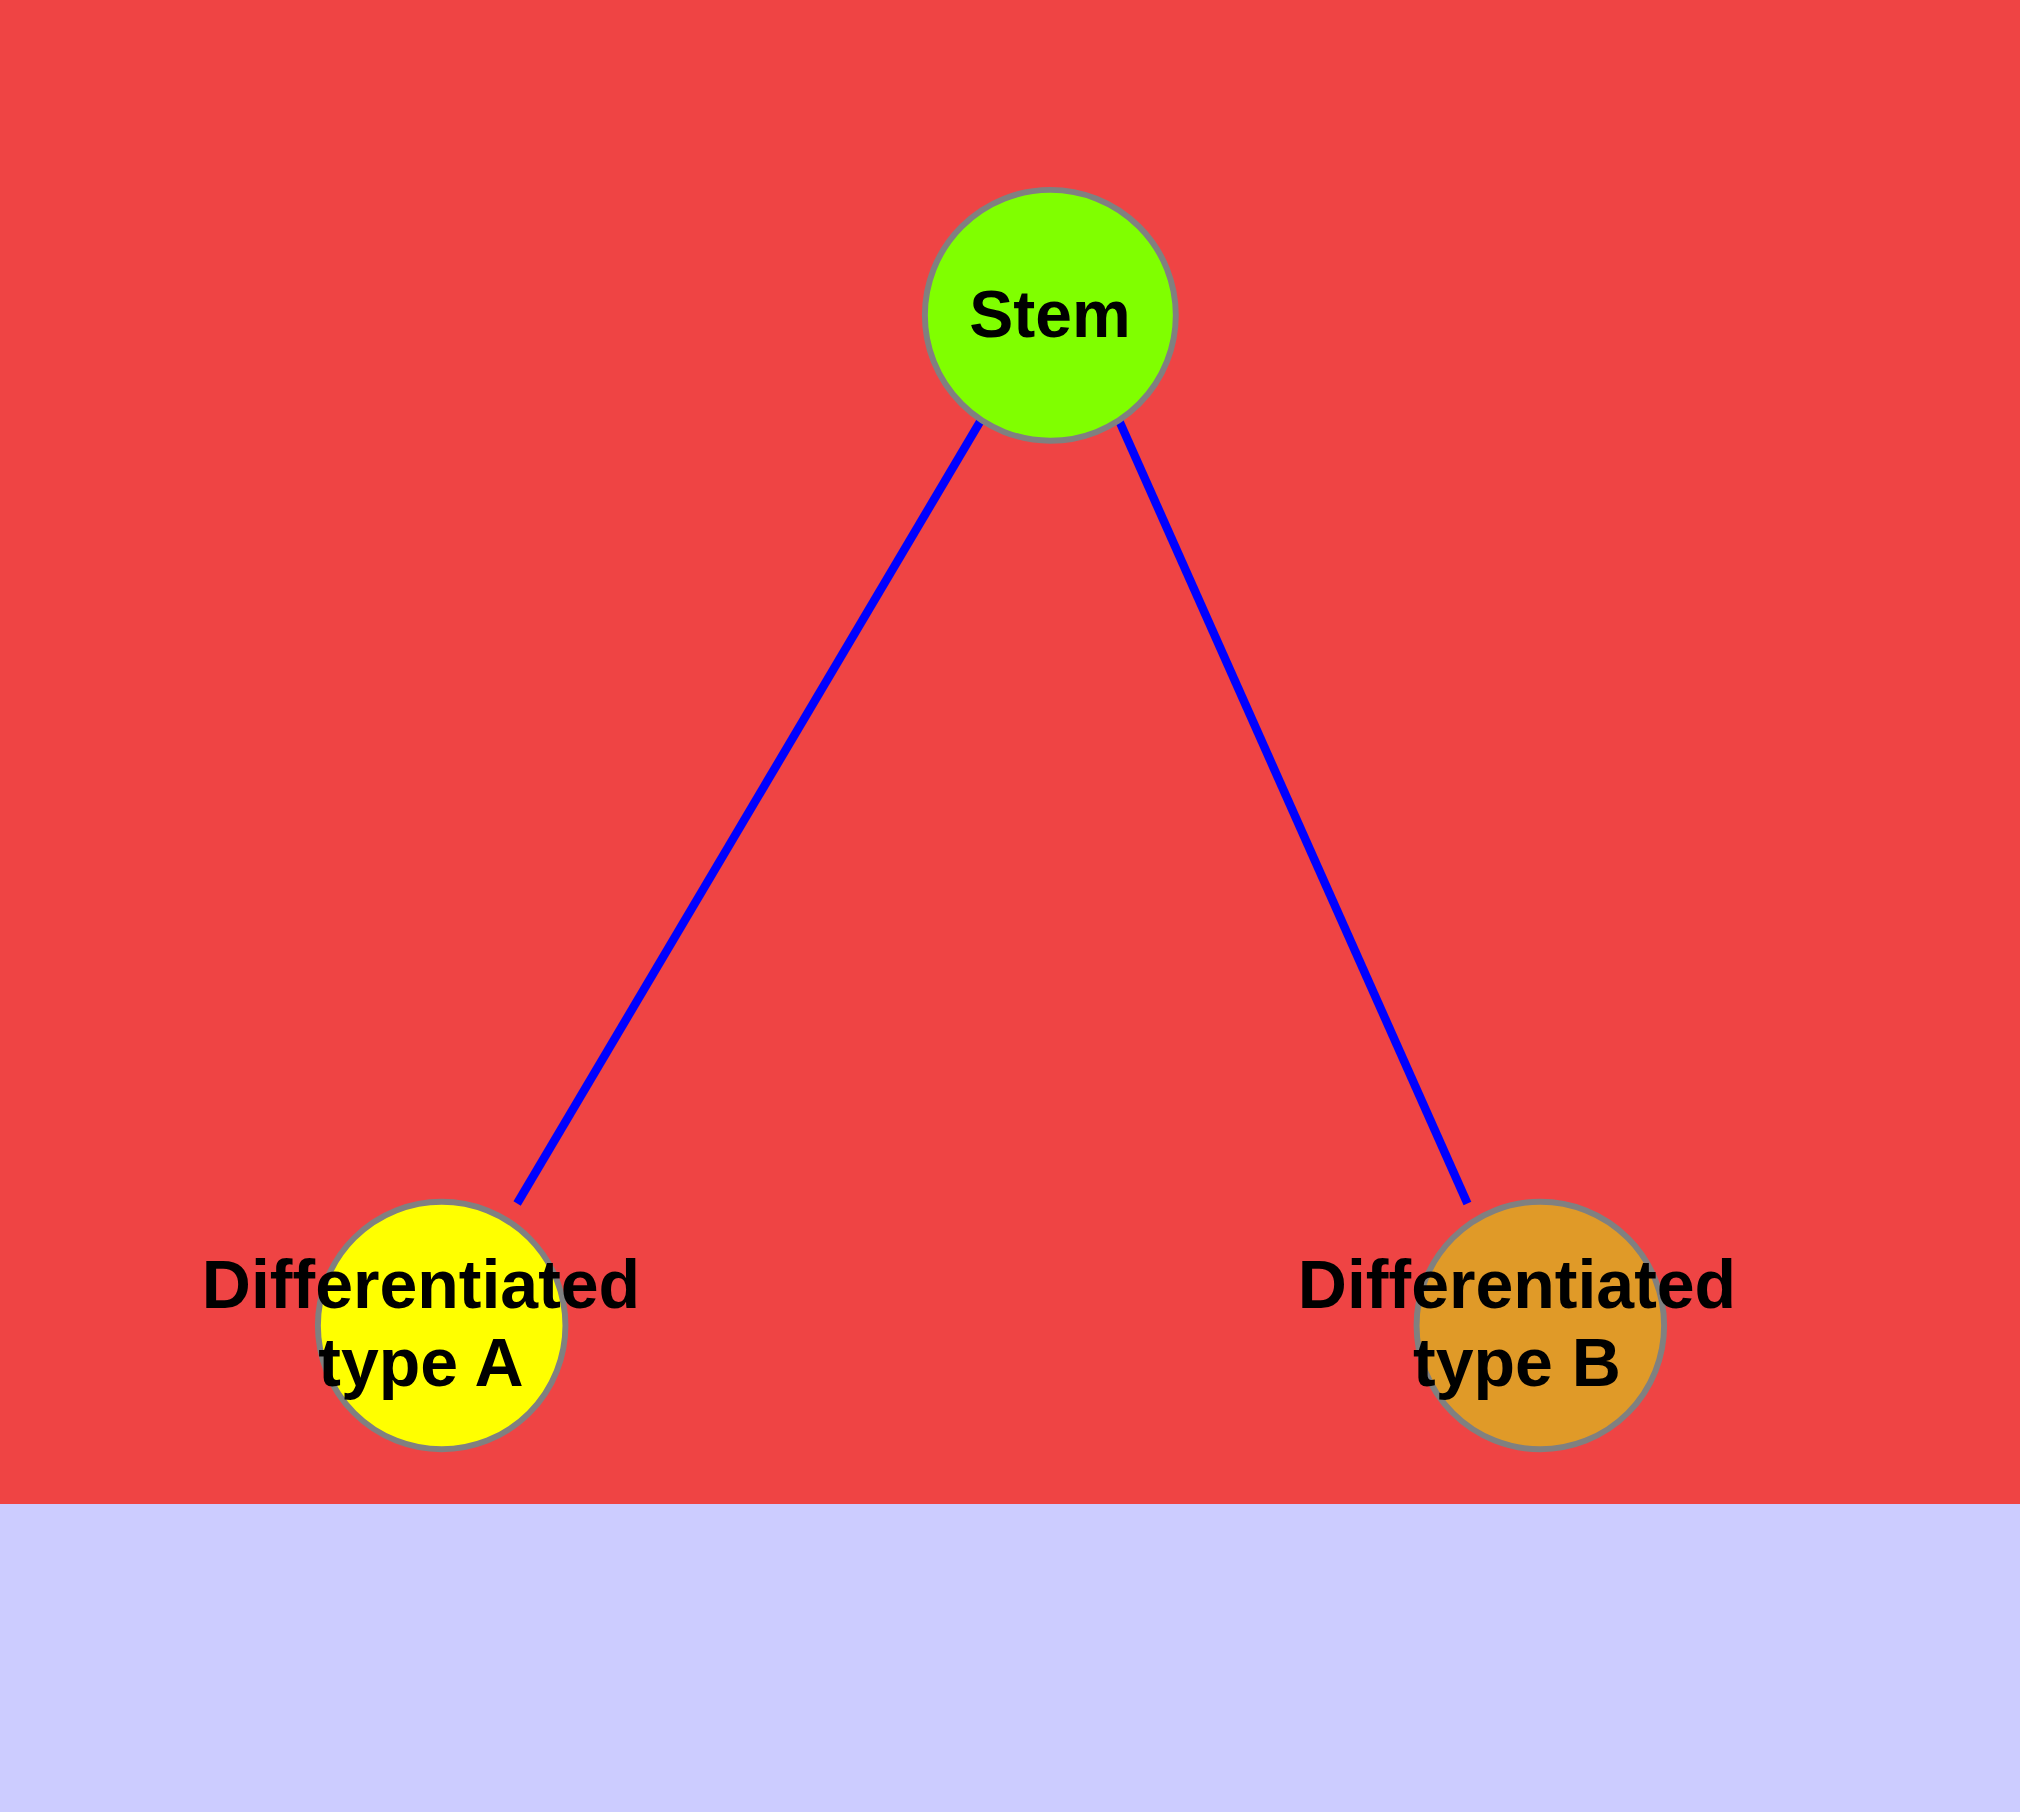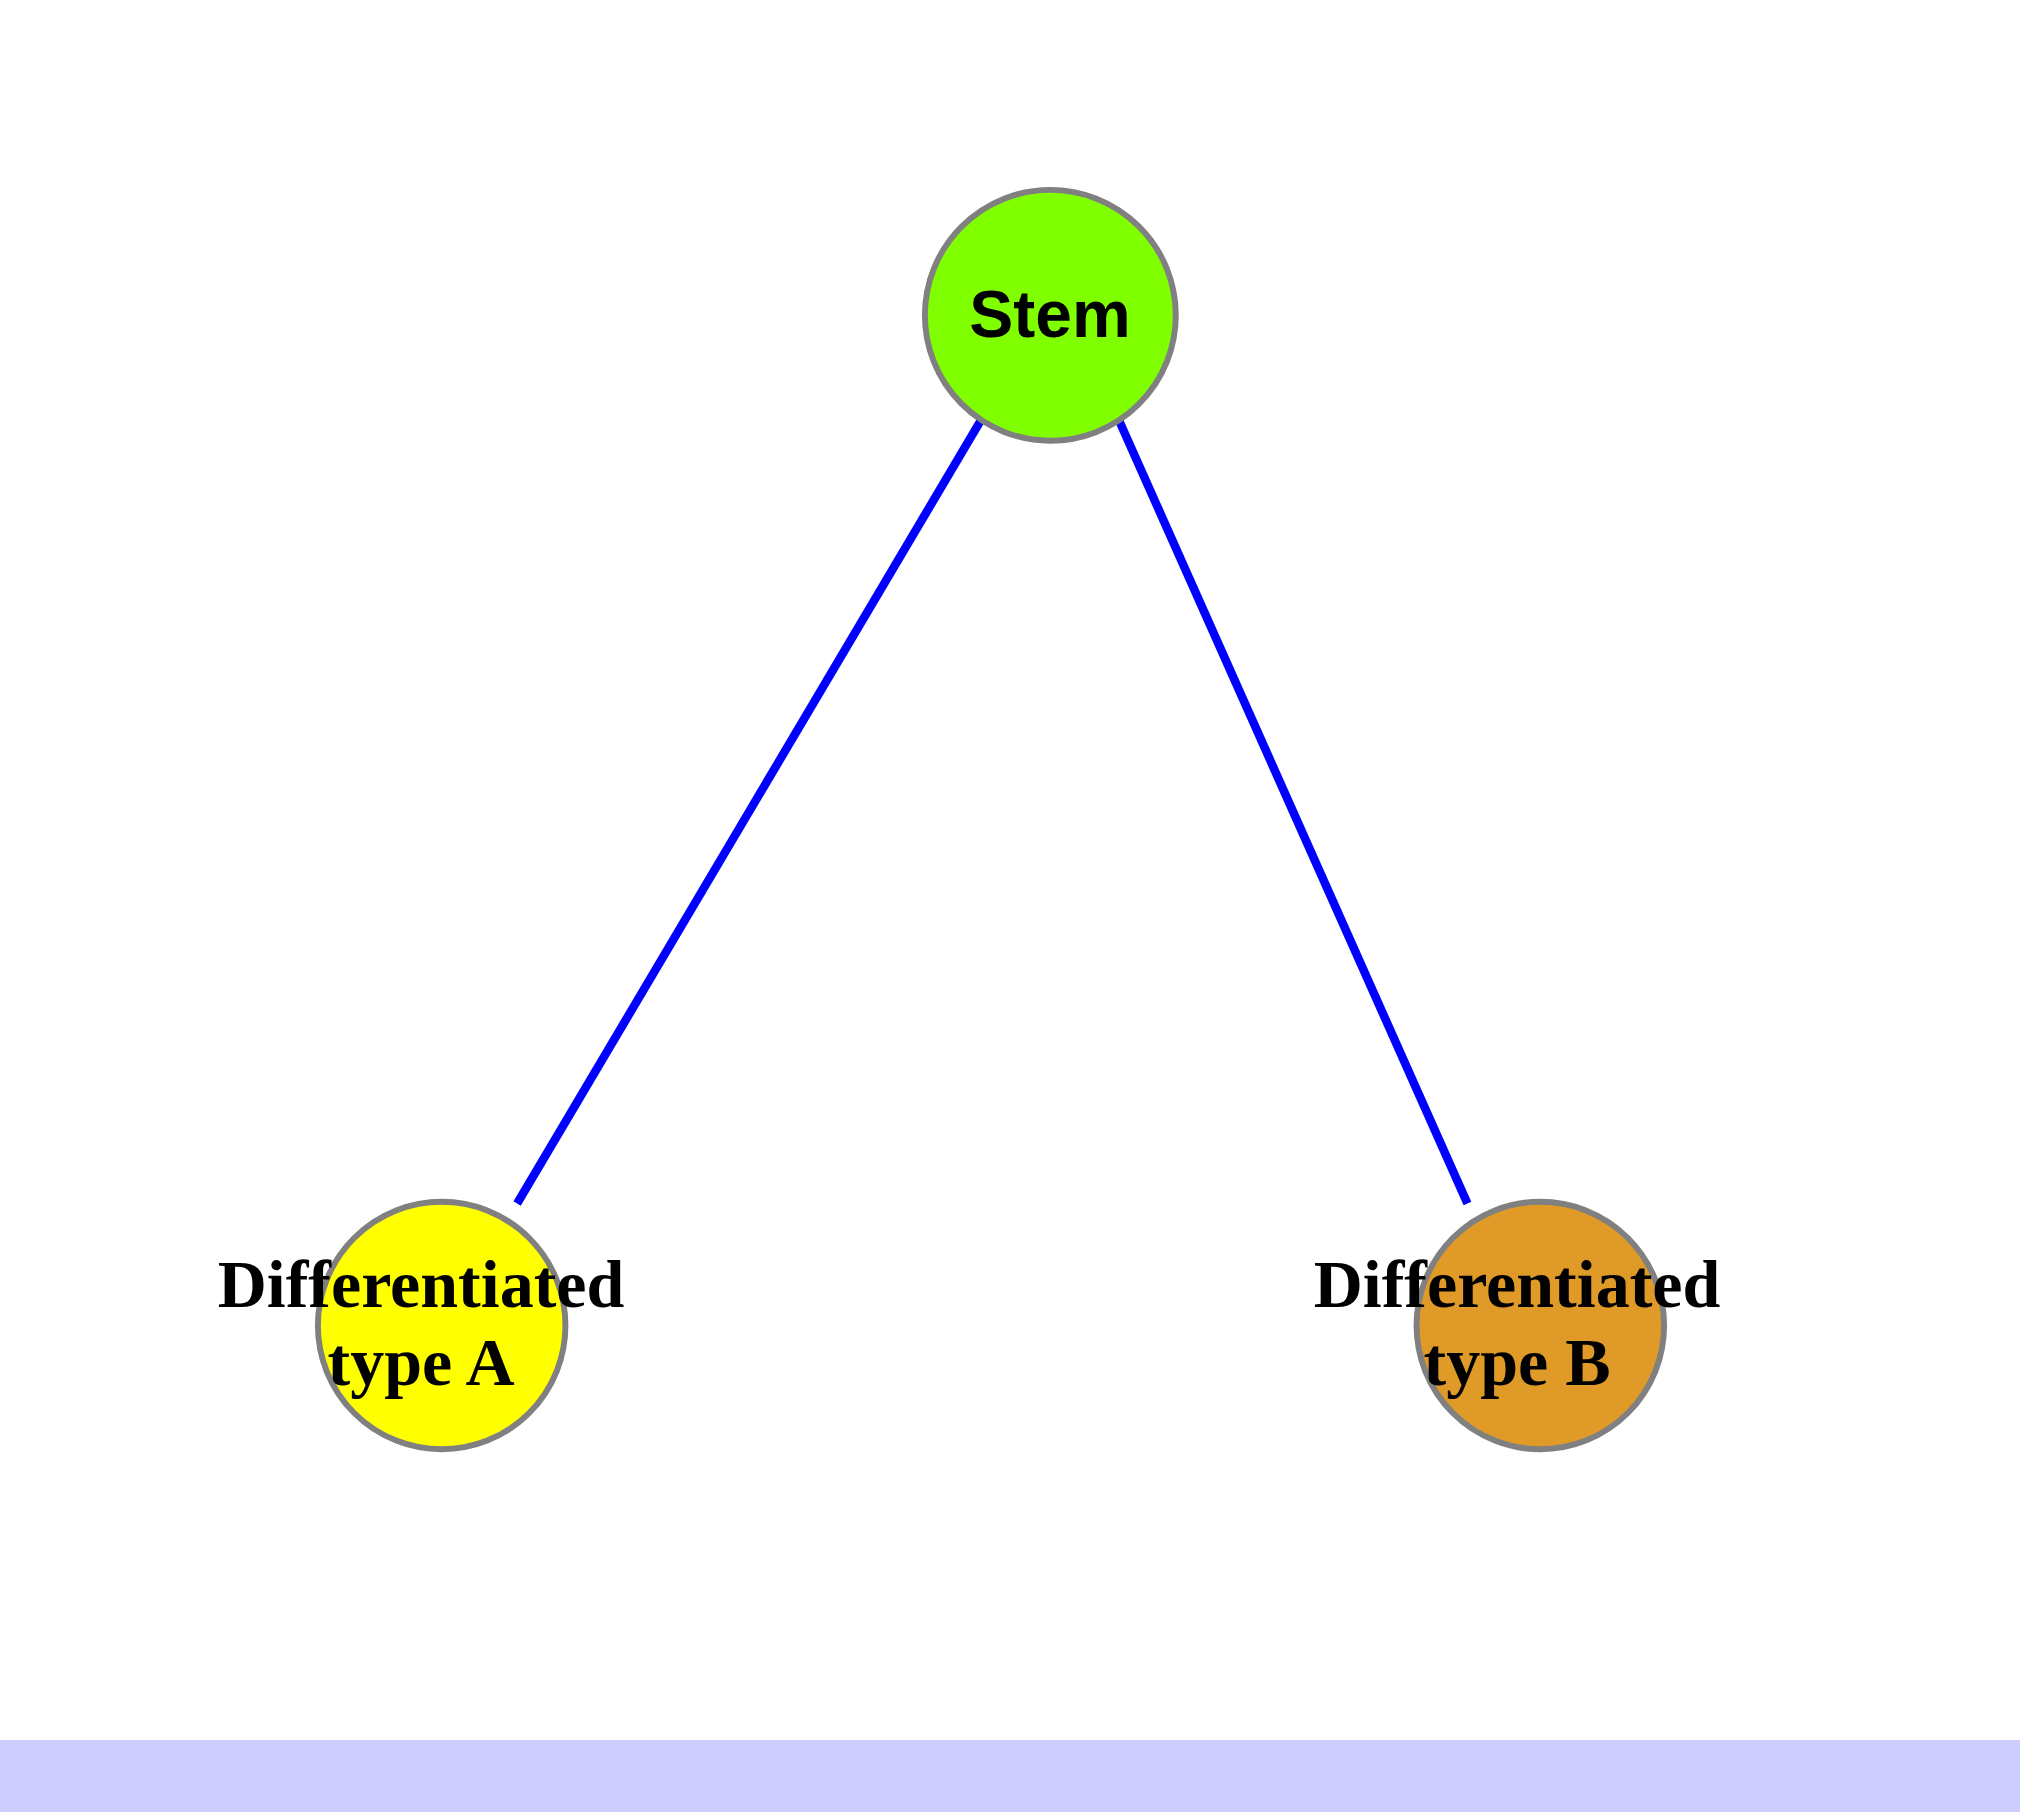--- a/index.html
+++ b/index.html
@@ -32,27 +32,26 @@
     white-space: pre;
     line-height: 1.14;
     pointer-events: none;
     transform: translate(-50%, -50%);
   }
   .label-stem {
     font-size: 66px;
   }
   .label-leaf {
     font-size: 68px;
-    font-family: Liberation Serif, serif;
   }
 </style>
 </head>
 <body>
 
-<div id="canvas" style="width: 2021px; height: 1740px; background: #ffffff;">
+<div id="canvas" style="width: 2021px; height: 1504px; background: #ef4444;">
 
   <svg id="graph-svg" viewBox="0 0 2384 2138" preserveAspectRatio="none" xmlns="http://www.w3.org/2000/svg" style="width: 2021px; height: 1812px;">
     <g>
       <line x1="1157" y1="496" x2="610" y2="1420" stroke="#0000ff" stroke-width="10" stroke-linecap="butt"></line>
       <line x1="1320" y1="496" x2="1731" y2="1420" stroke="#0000ff" stroke-width="10" stroke-linecap="butt"></line>
     </g>
     <g>
       <circle cx="1239" cy="372" r="148" fill="#80ff00" stroke="#808080" stroke-width="7"></circle>
       <circle cx="521" cy="1564" r="146" fill="#ffff00" stroke="#808080" stroke-width="7"></circle>
       <circle cx="1817" cy="1564" r="146" fill="#e09a28" stroke="#808080" stroke-width="7"></circle>

